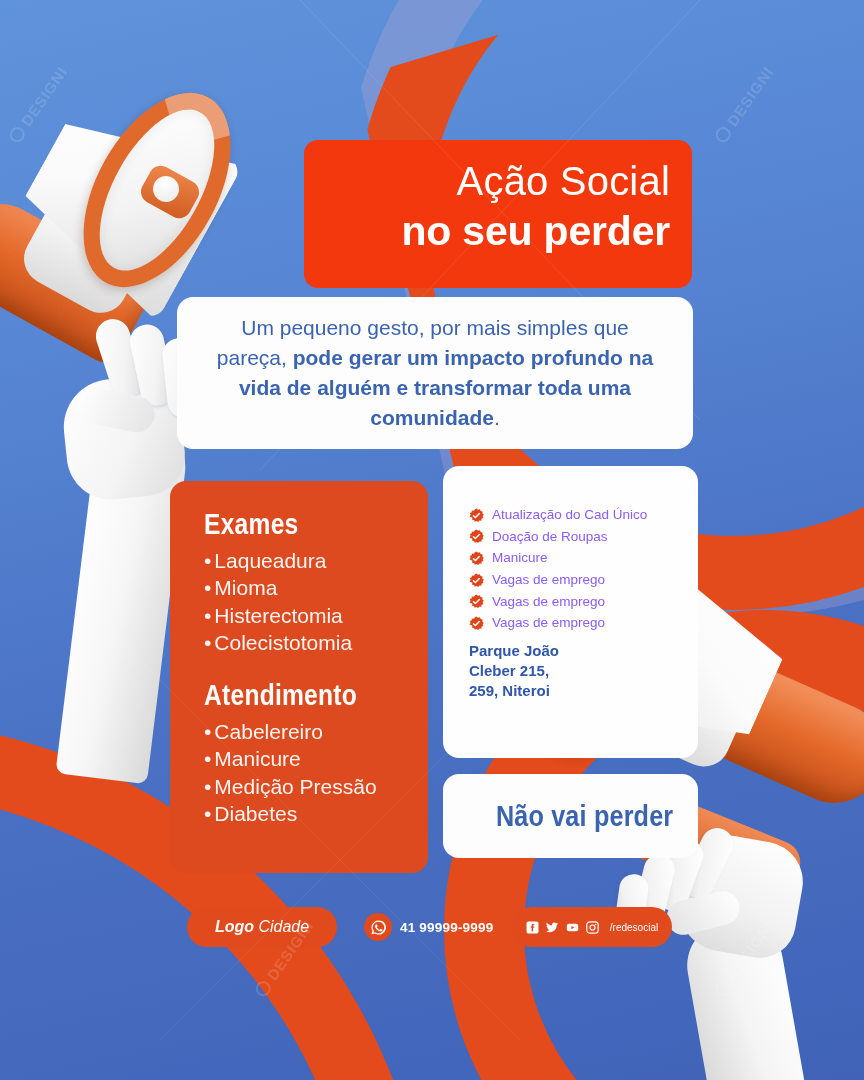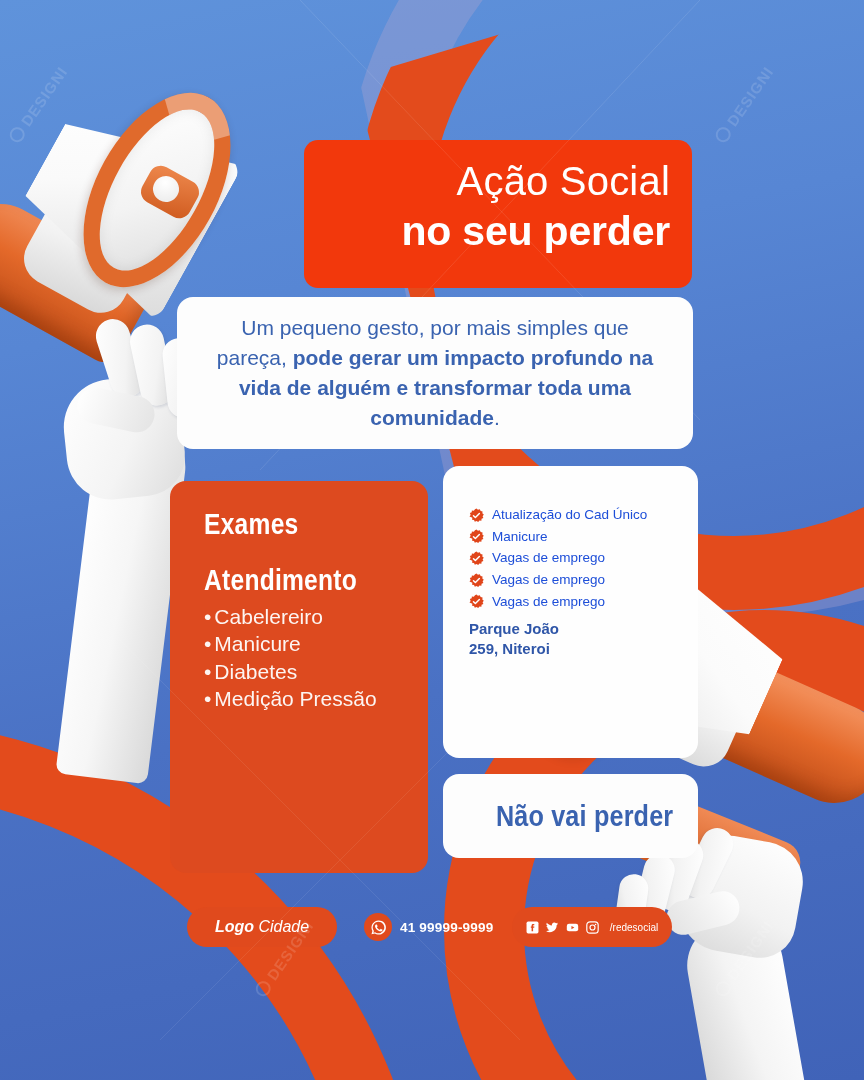--- a/index.html
+++ b/index.html
@@ -299,21 +299,21 @@
   .check-row {
     display:flex; align-items:center; gap:8px;
     margin-bottom:3px;
   }
   .badge {
     width:15px; height:15px; flex:0 0 15px;
     position:relative;
   }
   .badge svg { display:block; width:15px; height:15px; }
   .check-label {
-    color:#1d4ed8; font-size:13.5px; line-height:1.38;
+    color:#8b5cf6; font-size:13.5px; line-height:1.38;
     white-space:nowrap;
   }
   .address {
     margin-top:8px;
     color:#2f56a8; font-size:15px; font-weight:700;
     line-height:1.33;
   }
 
   .cta-card {
     position:absolute; left:443px; top:774px;
@@ -433,26 +433,32 @@
   </div>
 
   <div class="desc-card">
     <p class="desc-text">
       <span>Um pequeno gesto, por mais simples que pareça, </span><b>pode gerar um impacto profundo na vida de alguém e transformar toda uma comunidade</b><span>.</span>
     </p>
   </div>
 
   <div class="services-card">
     <div class="svc-heading">Exames</div>
+    <div>
+      <div class="svc-item"><span class="bullet">•</span><span>Laqueadura</span></div>
+      <div class="svc-item"><span class="bullet">•</span><span>Mioma</span></div>
+      <div class="svc-item"><span class="bullet">•</span><span>Histerectomia</span></div>
+      <div class="svc-item"><span class="bullet">•</span><span>Colecistotomia</span></div>
+    </div>
     <div class="svc-heading second">Atendimento</div>
     <div>
       <div class="svc-item"><span class="bullet">•</span><span>Cabelereiro</span></div>
       <div class="svc-item"><span class="bullet">•</span><span>Manicure</span></div>
+      <div class="svc-item"><span class="bullet">•</span><span>Medição Pressão</span></div>
       <div class="svc-item"><span class="bullet">•</span><span>Diabetes</span></div>
-      <div class="svc-item"><span class="bullet">•</span><span>Medição Pressão</span></div>
     </div>
   </div>
 
   <div class="check-card">
     <div>
       <div class="check-row">
         <span class="badge">
             <svg viewBox="0 0 24 24">
               <path d="M12 .8l2.3 2.1 3-.9 1.3 2.9 3.1.6-.4 3.1 2.4 2-1.9 2.5 1.2 2.9-2.9 1.2-.3 3.1-3.1-.3-2 2.4-2.6-1.8-2.8 1.3-1.3-2.9-3.1-.4.5-3.1L.8 13.6l1.8-2.6-1.2-2.9 2.9-1.2L4.6 3.8l3.1.4L9.6 1.8z" fill="#e0451a"></path>
               <path d="M7.2 12.3l3 3 6.4-6.4" fill="none" stroke="#ffffff" stroke-width="2.4" stroke-linecap="round" stroke-linejoin="round"></path>
@@ -460,20 +466,29 @@
           </span>
         <span class="check-label">Atualização do Cad Único</span>
       </div>
       <div class="check-row">
         <span class="badge">
             <svg viewBox="0 0 24 24">
               <path d="M12 .8l2.3 2.1 3-.9 1.3 2.9 3.1.6-.4 3.1 2.4 2-1.9 2.5 1.2 2.9-2.9 1.2-.3 3.1-3.1-.3-2 2.4-2.6-1.8-2.8 1.3-1.3-2.9-3.1-.4.5-3.1L.8 13.6l1.8-2.6-1.2-2.9 2.9-1.2L4.6 3.8l3.1.4L9.6 1.8z" fill="#e0451a"></path>
               <path d="M7.2 12.3l3 3 6.4-6.4" fill="none" stroke="#ffffff" stroke-width="2.4" stroke-linecap="round" stroke-linejoin="round"></path>
             </svg>
           </span>
+        <span class="check-label">Doação de Roupas</span>
+      </div>
+      <div class="check-row">
+        <span class="badge">
+            <svg viewBox="0 0 24 24">
+              <path d="M12 .8l2.3 2.1 3-.9 1.3 2.9 3.1.6-.4 3.1 2.4 2-1.9 2.5 1.2 2.9-2.9 1.2-.3 3.1-3.1-.3-2 2.4-2.6-1.8-2.8 1.3-1.3-2.9-3.1-.4.5-3.1L.8 13.6l1.8-2.6-1.2-2.9 2.9-1.2L4.6 3.8l3.1.4L9.6 1.8z" fill="#e0451a"></path>
+              <path d="M7.2 12.3l3 3 6.4-6.4" fill="none" stroke="#ffffff" stroke-width="2.4" stroke-linecap="round" stroke-linejoin="round"></path>
+            </svg>
+          </span>
         <span class="check-label">Manicure</span>
       </div>
       <div class="check-row">
         <span class="badge">
             <svg viewBox="0 0 24 24">
               <path d="M12 .8l2.3 2.1 3-.9 1.3 2.9 3.1.6-.4 3.1 2.4 2-1.9 2.5 1.2 2.9-2.9 1.2-.3 3.1-3.1-.3-2 2.4-2.6-1.8-2.8 1.3-1.3-2.9-3.1-.4.5-3.1L.8 13.6l1.8-2.6-1.2-2.9 2.9-1.2L4.6 3.8l3.1.4L9.6 1.8z" fill="#e0451a"></path>
               <path d="M7.2 12.3l3 3 6.4-6.4" fill="none" stroke="#ffffff" stroke-width="2.4" stroke-linecap="round" stroke-linejoin="round"></path>
             </svg>
           </span>
         <span class="check-label">Vagas de emprego</span>
@@ -492,20 +507,21 @@
             <svg viewBox="0 0 24 24">
               <path d="M12 .8l2.3 2.1 3-.9 1.3 2.9 3.1.6-.4 3.1 2.4 2-1.9 2.5 1.2 2.9-2.9 1.2-.3 3.1-3.1-.3-2 2.4-2.6-1.8-2.8 1.3-1.3-2.9-3.1-.4.5-3.1L.8 13.6l1.8-2.6-1.2-2.9 2.9-1.2L4.6 3.8l3.1.4L9.6 1.8z" fill="#e0451a"></path>
               <path d="M7.2 12.3l3 3 6.4-6.4" fill="none" stroke="#ffffff" stroke-width="2.4" stroke-linecap="round" stroke-linejoin="round"></path>
             </svg>
           </span>
         <span class="check-label">Vagas de emprego</span>
       </div>
     </div>
     <div class="address">
       <div>Parque João</div>
+      <div>Cleber 215,</div>
       <div>259, Niteroi</div>
     </div>
   </div>
 
   <div class="cta-card">
     <div class="cta-text">Não vai perder</div>
   </div>
 
   <div class="footer">
 

